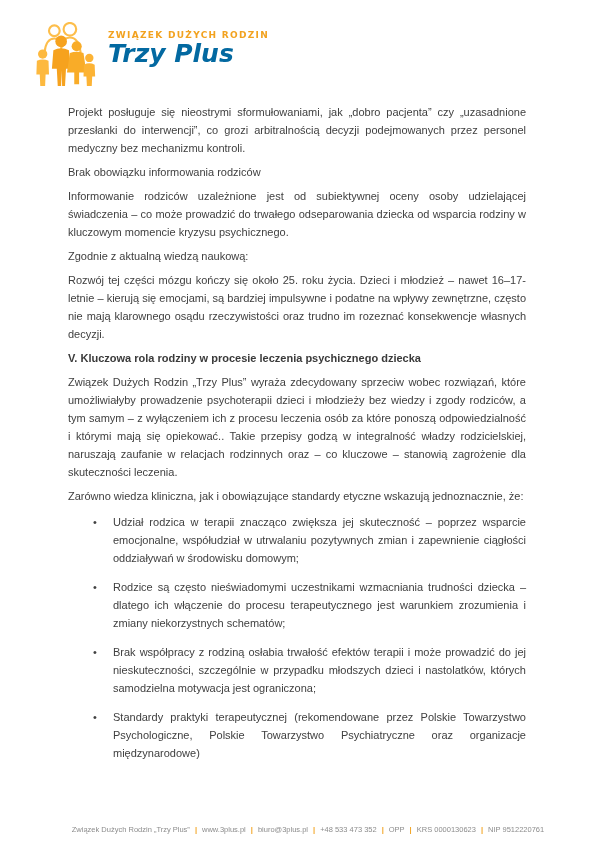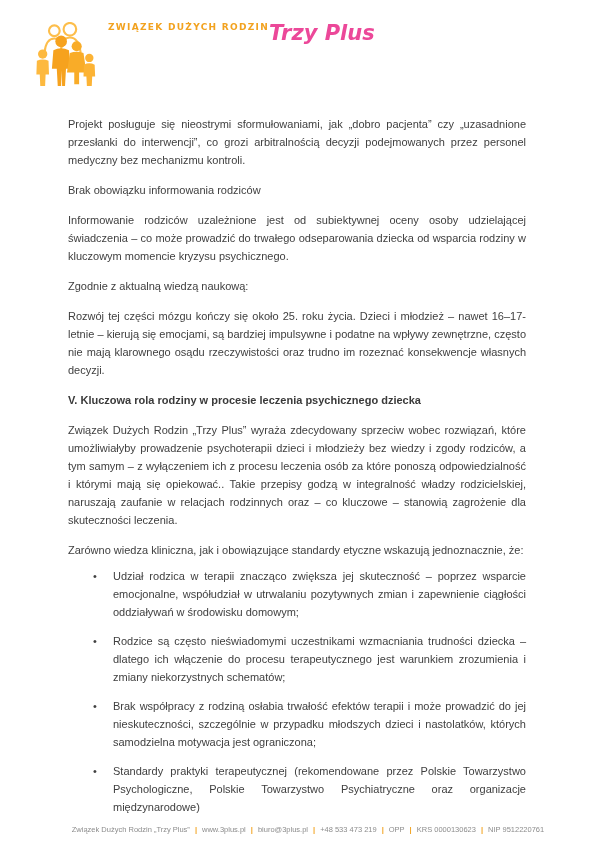--- a/index.html
+++ b/index.html
@@ -10,40 +10,40 @@
     color:#3b3b3b;
     position:relative;
     overflow:hidden;
   }
   
   .logo{
     position:absolute;left:30px;top:22px;
     display:flex;align-items:flex-start;gap:6px;
   }
   .logo-figures{flex:0 0 auto;}
-  .logo-text{display:flex;flex-direction:row;margin-top:0;}
+  .logo-text{display:flex;flex-direction:column;margin-top:8px;}
   .logo-org{
     font-size:9px;font-weight:bold;letter-spacing:1.3px;
     color:#F2A21F;white-space:nowrap;
     font-family:"DejaVu Sans",sans-serif;
   }
   .logo-brand{
-    font-size:21px;font-weight:bold;font-style:italic;
-    color:#ec4899;line-height:1.0;margin-top:1px;
+    font-size:25px;font-weight:bold;font-style:italic;
+    color:#0369a1;line-height:1.0;margin-top:1px;
     font-family:"DejaVu Sans",sans-serif;
     letter-spacing:0px;
   }
   
   .doc{
     position:absolute;left:68px;top:103px;width:458px;
     font-size:11px;line-height:18px;
     text-align:justify;
     color:#404040;
   }
-  .doc p{margin:12px 0 6px 0;}
+  .doc p{margin:0 0 6px 0;}
   .doc .heading{font-weight:bold;color:#3a3a3a;}
   .bullets{margin-top:8px;}
   .bullet-item{
     display:flex;
     margin:0 0 11px 0;
   }
   .bullet-dot{
     flex:0 0 20px;
     margin-left:25px;
     text-align:left;
@@ -130,14 +130,14 @@
       <span class="bullet-text">Brak współpracy z rodziną osłabia trwałość efektów terapii i może prowadzić do jej nieskuteczności, szczególnie w przypadku młodszych dzieci i nastolatków, których samodzielna motywacja jest ograniczona;</span>
     </div>
     <div class="bullet-item">
       <span class="bullet-dot">•</span>
       <span class="bullet-text">Standardy praktyki terapeutycznej (rekomendowane przez Polskie Towarzystwo Psychologiczne, Polskie Towarzystwo Psychiatryczne oraz organizacje międzynarodowe)</span>
     </div>
   </div>
 </div>
 
 <div class="footer">
-  <span>Związek Dużych Rodzin „Trzy Plus”</span><span class="sep">|</span><span>www.3plus.pl</span><span class="sep">|</span><span>biuro@3plus.pl</span><span class="sep">|</span><span>+48 533 473 219</span><span class="sep">|</span><span>OPP</span><span class="sep">|</span><span>KRS 0000130623</span><span class="sep">|</span><span>NIP 9512220761</span>
+  <span>Związek Dużych Rodzin „Trzy Plus”</span><span class="sep">|</span><span>www.3plus.pl</span><span class="sep">|</span><span>biuro@3plus.pl</span><span class="sep">|</span><span>+48 533 473 352</span><span class="sep">|</span><span>OPP</span><span class="sep">|</span><span>KRS 0000130623</span><span class="sep">|</span><span>NIP 9512220761</span>
 </div>
 
 </body></html>

